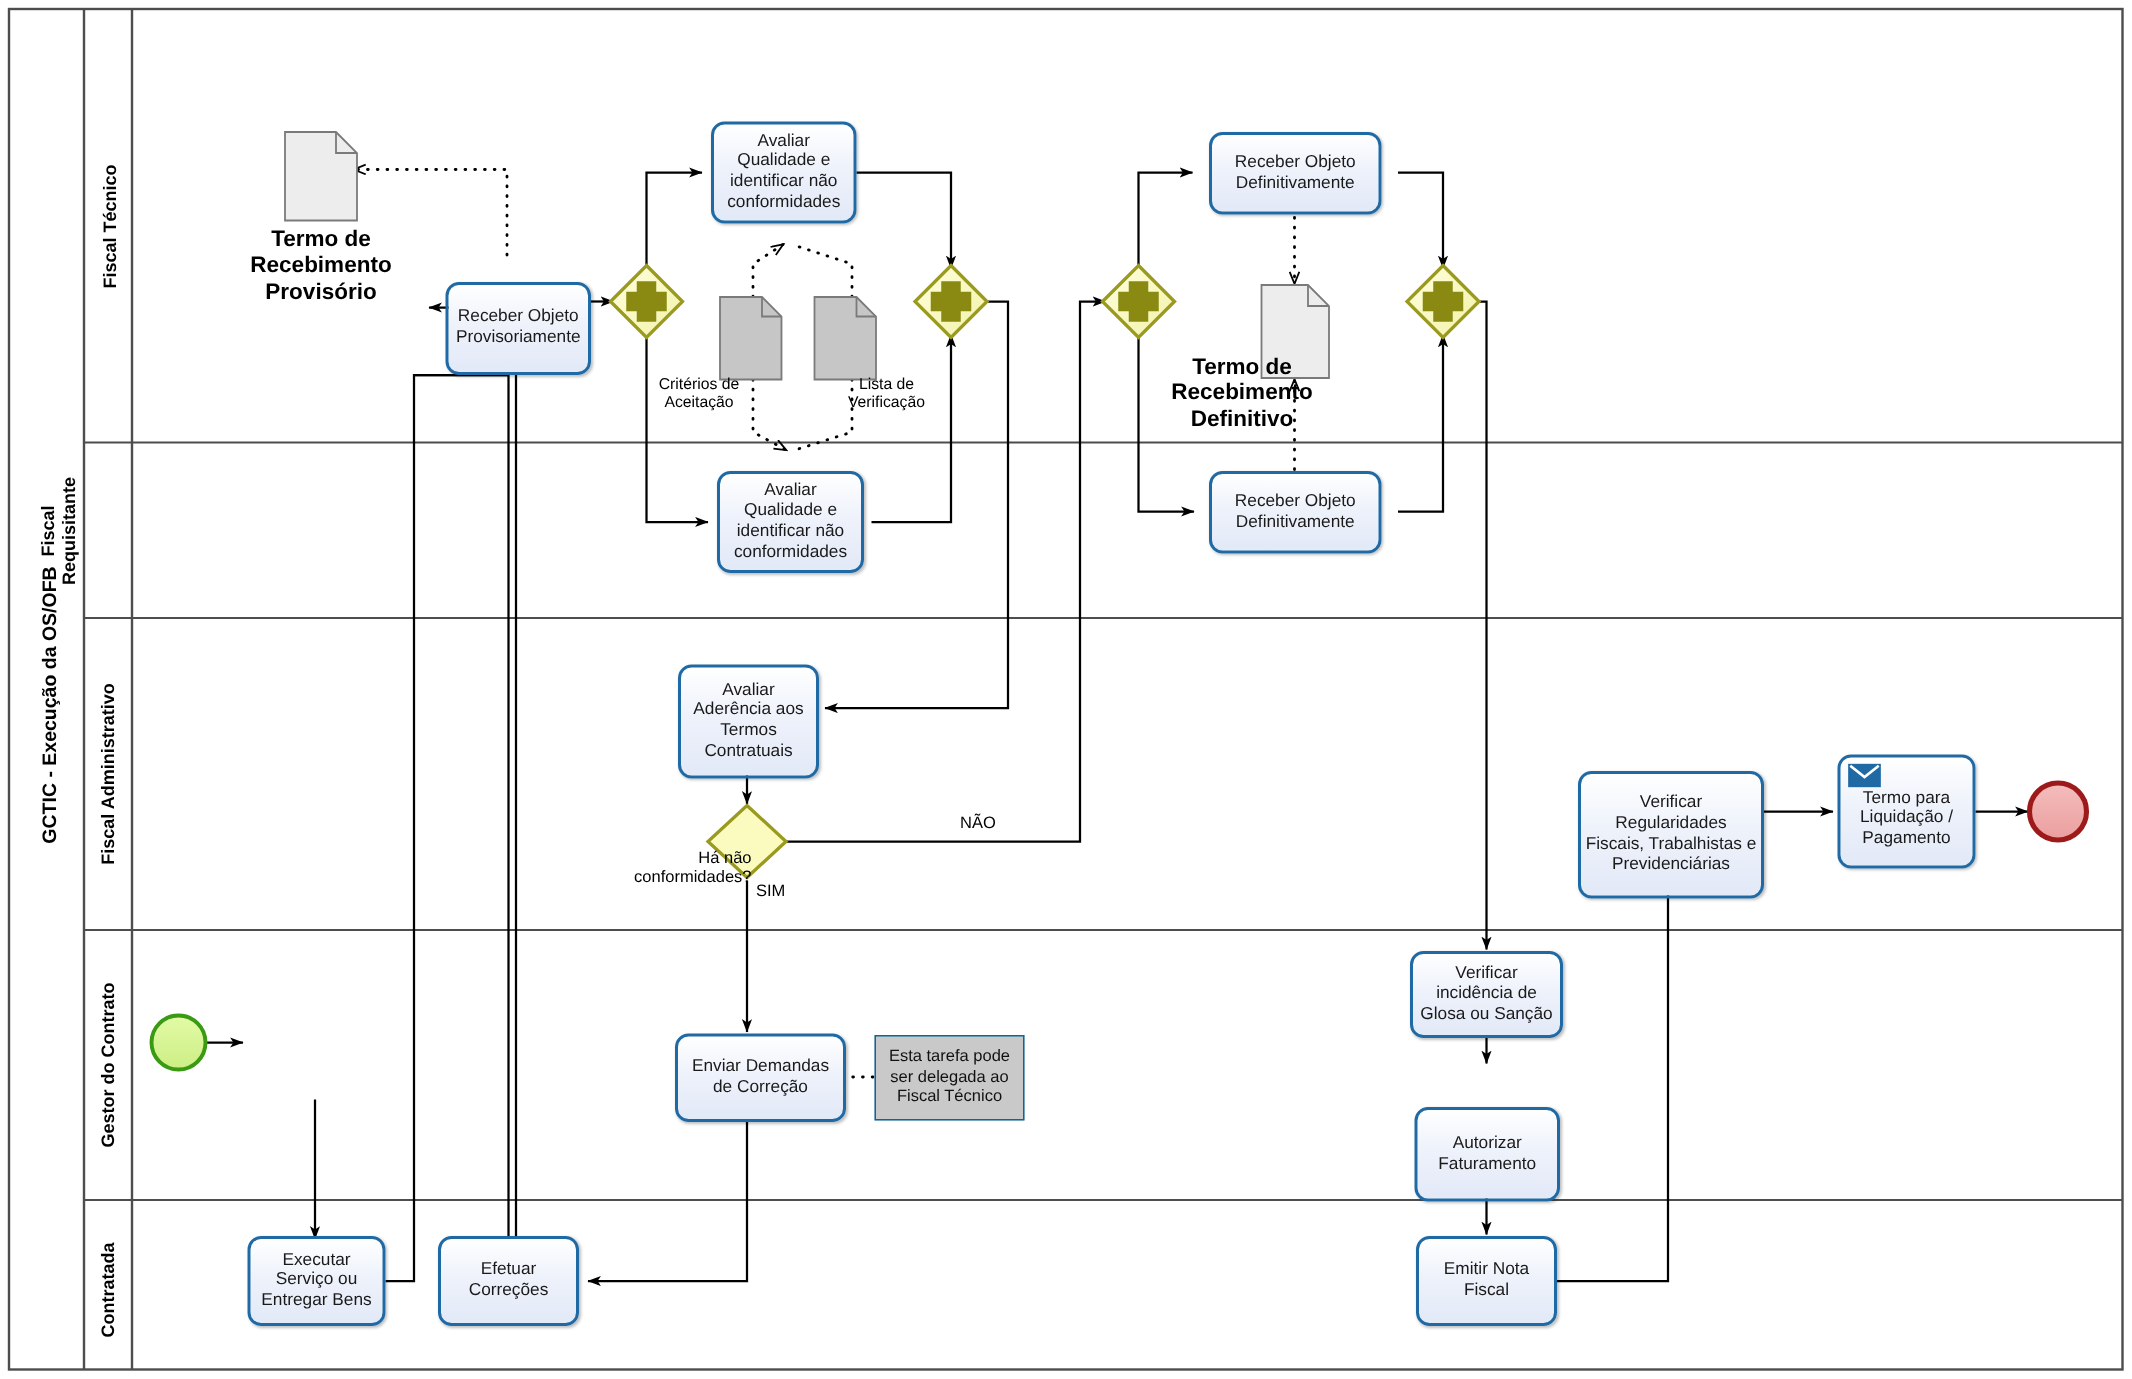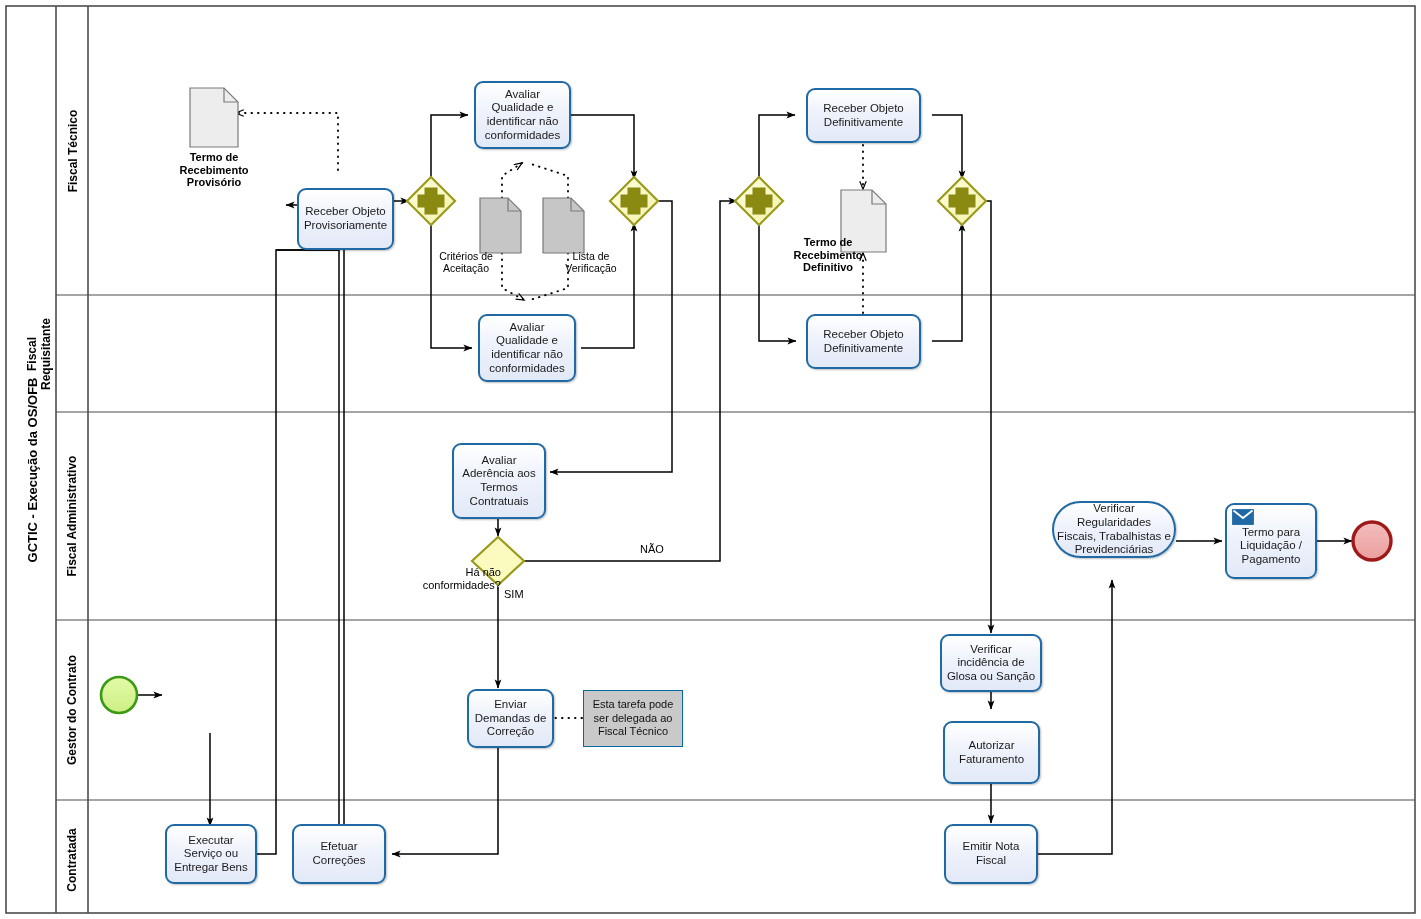--- a/index.html
+++ b/index.html
@@ -42,21 +42,21 @@
     position:absolute;box-sizing:border-box;
     background:#c9c9c9;border:1px solid #0369a1;
     display:flex;align-items:center;justify-content:center;
     font-size:11px;color:#111;text-align:center;line-height:1.25;
     padding:3px 4px;
   }
   .doc-label{
     position:absolute;font-size:10.5px;color:#000;text-align:center;
     line-height:1.15;white-space:pre-line;
   }
-  .doc-label.bold{font-weight:bold;font-size:11px;}
+  .doc-label.bold{font-weight:bold;font-size:15px;}
   .flow-label{
     position:absolute;font-size:11px;color:#000;text-align:center;
     line-height:1.15;white-space:pre-line;
   }
 </style>
 </head>
 <body>
 
 <div id="stage">
 
@@ -229,38 +229,38 @@
   <div class="task" style="left:474px; top:81px; width:97px; height:68px;">Avaliar Qualidade e identificar não conformidades</div>
 
   <div class="task" style="left:478px; top:314px; width:98px; height:68px;">Avaliar Qualidade e identificar não conformidades</div>
 
   <div class="task" style="left:806px; top:88px; width:115px; height:55px;">Receber Objeto Definitivamente</div>
 
   <div class="task" style="left:806px; top:314px; width:115px; height:55px;">Receber Objeto Definitivamente</div>
 
   <div class="task" style="left:452px; top:443px; width:94px; height:76px;">Avaliar Aderência aos Termos Contratuais</div>
 
-  <div class="task" style="left:1052px; top:501px; width:124px; height:57px;border-radius:30px;">Verificar Regularidades Fiscais, Trabalhistas e Previdenciárias</div>
+  <div class="task" style="left:1052px; top:514px; width:124px; height:85px;">Verificar Regularidades Fiscais, Trabalhistas e Previdenciárias</div>
 
   <div class="task with-icon" style="left:1225px; top:503px; width:92px; height:76px; padding-top:12px;">
     <span class="msg-icon">
       <svg width="22" height="16" viewBox="0 0 22 16">
         <rect x="0.8" y="0.8" width="20.4" height="14.4" fill="#1f6aa5" stroke="#1f6aa5" stroke-width="1.4"></rect>
         <path d="M1.5,1.5 L11,9 L20.5,1.5" fill="none" stroke="#ffffff" stroke-width="1.8"></path>
       </svg>
     </span>
     <span>Termo para Liquidação / Pagamento</span>
   </div>
 
 
-  <div class="task" style="left:450px; top:689px; width:87px; height:59px;margin-left:17px;">Enviar Demandas de Correção</div>
+  <div class="task" style="left:450px; top:689px; width:114px; height:59px;">Enviar Demandas de Correção</div>
 
   <div class="task" style="left:940px; top:634px; width:102px; height:58px;">Verificar incidência de Glosa ou Sanção</div>
 
-  <div class="task" style="left:943px; top:721px; width:97px; height:63px;">Autorizar Faturamento</div>
+  <div class="task" style="left:943px; top:738px; width:97px; height:63px;">Autorizar Faturamento</div>
 
   <div class="task" style="left:292px; top:824px; width:94px; height:60px;">Efetuar Correções</div>
 
   <div class="task" style="left:165px; top:824px; width:92px; height:60px;">Executar Serviço ou Entregar Bens</div>
 
   <div class="task" style="left:944px; top:824px; width:94px; height:60px;">Emitir Nota Fiscal</div>
 
   <div class="annotation" style="left:583px; top:690px; width:100px; height:57px;">Esta tarefa pode ser delegada ao Fiscal Técnico</div>
 
   <div class="doc-label bold" style="left:154px; top:151px; width:120px;">Termo de

